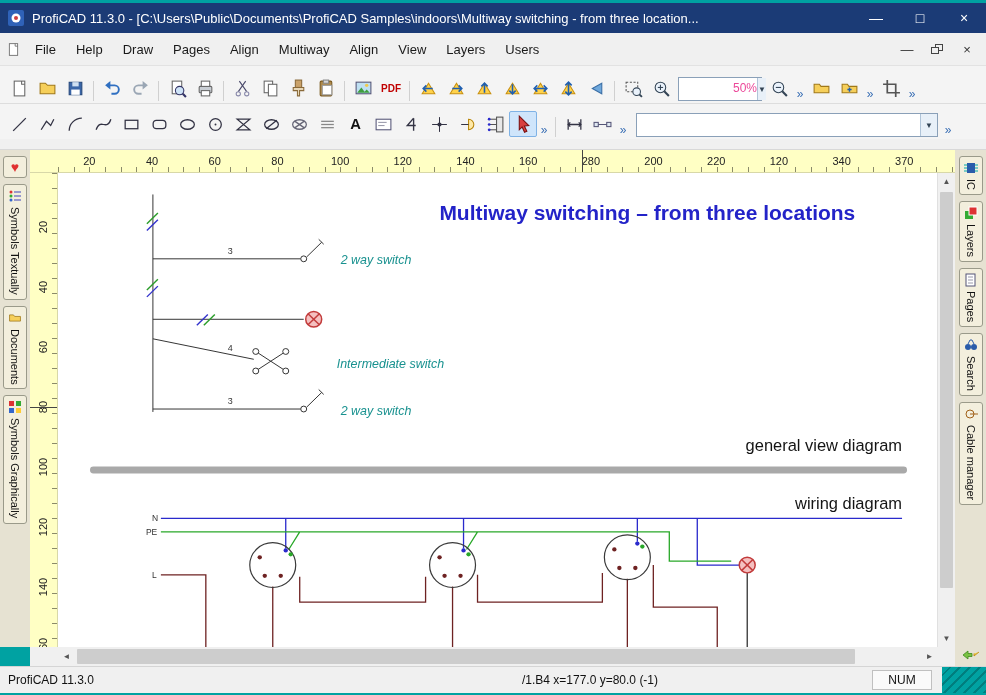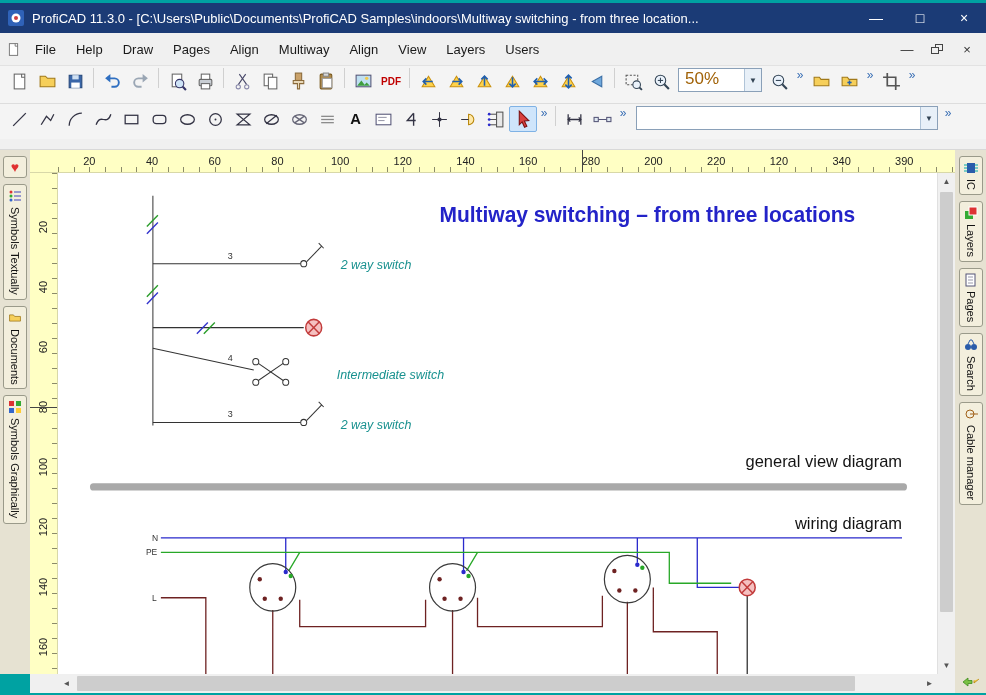--- a/index.html
+++ b/index.html
@@ -17,31 +17,31 @@
   .menubar{height:32px;background:#f0f0f0;display:flex;align-items:center;padding:0 6px;border-bottom:1px solid #e2e2e2;flex:0 0 auto;}
   .menus{display:flex;align-items:center;}
   .menu-item{font-size:13px;color:#1a1a1a;padding:5px 10px;}
   .mdi-btns{margin-left:auto;display:flex;align-items:center;gap:4px;}
   .mdi-btn{width:26px;height:22px;display:flex;align-items:center;justify-content:center;color:#333;font-size:13px;}
   .mdi-restore{position:relative;width:12px;height:11px;}
   .mdi-restore::before{content:"";position:absolute;top:0;left:4px;width:6px;height:5px;border:1px solid #444;}
   .mdi-restore::after{content:"";position:absolute;top:3px;left:0;width:6px;height:5px;border:1px solid #444;background:#f0f0f0;}
 
   
-  .toolbar{display:flex;align-items:flex-start;background:#f4f4f4;padding:2px 5px;flex:0 0 auto;}
+  .toolbar{display:flex;align-items:flex-end;background:#f4f4f4;padding:2px 5px;flex:0 0 auto;}
   .tb1{height:33px;border-bottom:1px solid #ddd;}
   .tb2{height:31px;}
   .tb-gap{height:10px;background:#f0f0f0;border-bottom:1px solid #d8d8d8;flex:0 0 auto;}
   .tb{width:26px;height:24px;display:flex;align-items:center;justify-content:center;border-radius:2px;border:1px solid transparent;}
   .tb.sel{background:#cfe5fb;border-color:#7fb2e5;}
   .sep{width:1px;height:20px;background:#d0d0d0;margin:0 4px;flex:0 0 aupx;}
   .grip{width:14px;display:flex;align-items:center;justify-content:center;color:#3a6fb5;font-size:12px;}
   .pdf-label{color:#c00000;font-weight:bold;font-size:10px;letter-spacing:0;}
   .combo{height:22px;background:#fff;border:1px solid #8aa0b8;display:flex;align-items:stretch;margin:0 3px;}
-  .combo .ct{flex:1;font-size:17px;line-height:20px;padding-left:6px;color:#a16207;}
+  .combo .ct{flex:1;font-size:12px;line-height:20px;padding-left:6px;color:#ec4899;margin-left:48px;}
   .combo .ca{width:16px;display:flex;align-items:center;justify-content:center;background:#e8f0f8;border-left:1px solid #b0c4d8;font-size:8px;color:#345;}
   .zoom-combo{width:82px;}
   .wide-combo{width:300px;margin-left:6px;}
 
   
   .main{flex:1;display:flex;min-height:0;}
   .strip{background:#e6e2d2;display:flex;flex-direction:column;align-items:center;padding-top:3px;}
   .strip-l{width:30px;flex:0 0 auto;}
   .strip-r{width:31px;flex:0 0 auto;}
   .vtab{background:#f3efdd;border:1px solid #9a9a8a;border-radius:3px;margin:3px 0;padding:4px 1px;display:flex;flex-direction:column;align-items:center;gap:4px;width:24px;box-sizing:border-box;}
@@ -511,21 +511,21 @@
                 <span class="hruler-cell">80</span>
                 <span class="hruler-cell">100</span>
                 <span class="hruler-cell">120</span>
                 <span class="hruler-cell">140</span>
                 <span class="hruler-cell">160</span>
                 <span class="hruler-cell">280</span>
                 <span class="hruler-cell">200</span>
                 <span class="hruler-cell">220</span>
                 <span class="hruler-cell">120</span>
                 <span class="hruler-cell">340</span>
-                <span class="hruler-cell">390</span>
+                <span class="hruler-cell">370</span>
               </div>
           <div class="hticks"></div>
           <div class="hmarker"></div>
         </div>
       </div>
       <div class="canvas-row">
         <div class="vruler">
           <div>
 
           <div class="vruler-cell">
@@ -745,15 +745,21 @@
         <span style="display:flex">
               <svg width="18" height="16" viewBox="0 0 18 16">
                 <path d="M1 8l5-4v2.5h4v3H6V12z" fill="#7ac143" stroke="#3d8b1d" stroke-width="0.8"></path>
                 <path d="M17 5l-5 4V6.5" fill="#f2c94c" stroke="#b8860b" stroke-width="0.8"></path>
               </svg>
             </span>
       </div>
     </div>
   </div>
 
+  <div class="statusbar">
+    <span class="st-left">ProfiCAD 11.3.0</span>
+    <span class="st-center">/1.B4  x=177.0  y=80.0 (-1)</span>
+    <span class="st-num">NUM</span>
+    <span class="st-grip"></span>
+  </div>
 
 </div>
 </div>
 
 </body></html>

